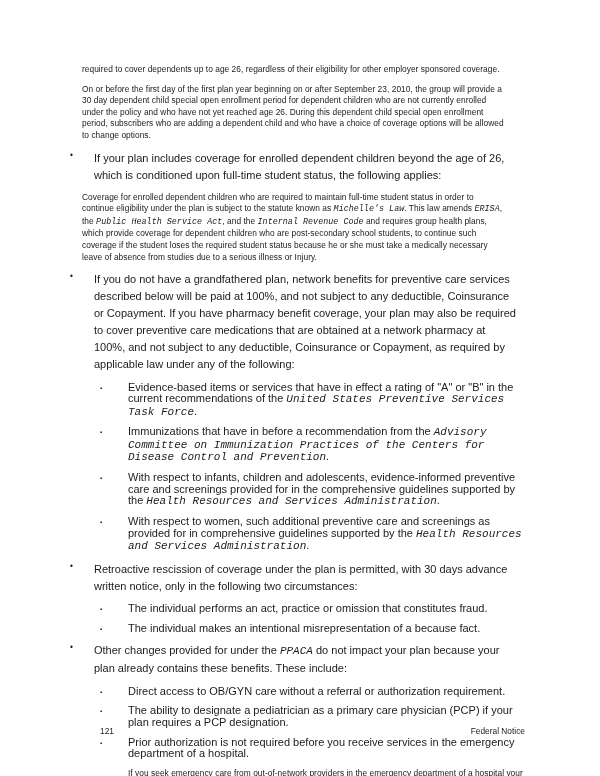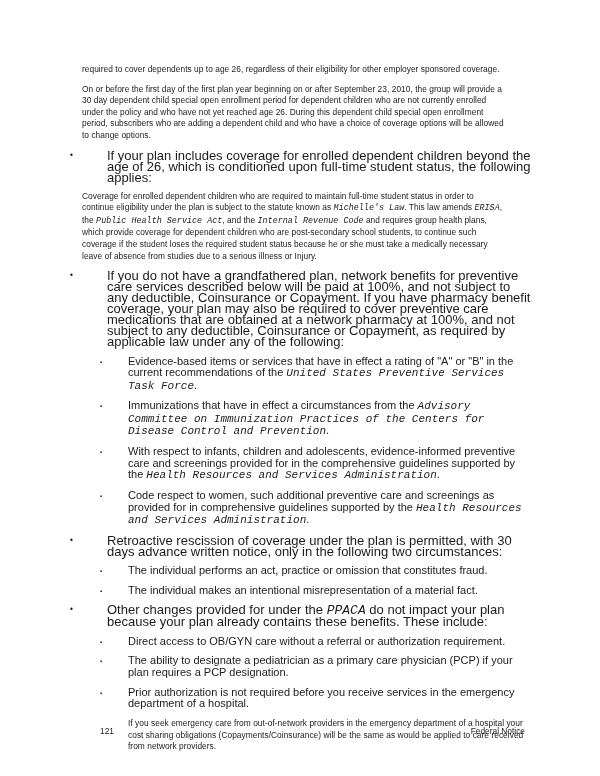--- a/index.html
+++ b/index.html
@@ -49,24 +49,24 @@
     position: absolute;
     left: 0px;
     top: 0px;
     width: 14px;
     font-size: 8.35px;
     line-height: 11.55px;
     color: #1b1b1b;
     text-align: left;
   }
   .bullet-row .btext {
-    margin-left: 37px;
+    margin-left: 24px;
     width: 425px;
-    font-size: 13px;
-    line-height: 11px;
+    font-size: 11px;
+    line-height: 17px;
     color: #1b1b1b;
   }
   
   .sub-row {
     position: relative;
     margin: 0 0 8.2px 0;
     padding-left: 30px;
   }
   .sub-row .marker2 {
     position: absolute;
@@ -135,46 +135,46 @@
       <div class="btext">If you do not have a grandfathered plan, network benefits for preventive care services described below will be paid at 100%, and not subject to any deductible, Coinsurance or Copayment. If you have pharmacy benefit coverage, your plan may also be required to cover preventive care medications that are obtained at a network pharmacy at 100%, and not subject to any deductible, Coinsurance or Copayment, as required by applicable law under any of the following:</div>
     </div>
 
     <div class="sub-row">
       <span class="marker2">▪</span>
       <div class="stext"><span>Evidence-based items or services that have in effect a rating of "A" or "B" in the current recommendations of the </span><em>United States Preventive Services Task Force</em><span>.</span></div>
     </div>
 
     <div class="sub-row">
       <span class="marker2">▪</span>
-      <div class="stext"><span>Immunizations that have in effect a circumstances from the </span><em>Advisory Committee on Immunization Practices of the Centers for Disease Control and Prevention</em><span>.</span></div>
+      <div class="stext"><span>Immunizations that have in before a recommendation from the </span><em>Advisory Committee on Immunization Practices of the Centers for Disease Control and Prevention</em><span>.</span></div>
     </div>
 
     <div class="sub-row">
       <span class="marker2">▪</span>
       <div class="stext"><span>With respect to infants, children and adolescents, evidence-informed preventive care and screenings provided for in the comprehensive guidelines supported by the </span><em>Health Resources and Services Administration</em><span>.</span></div>
     </div>
 
     <div class="sub-row">
       <span class="marker2">▪</span>
-      <div class="stext"><span>Code respect to women, such additional preventive care and screenings as provided for in comprehensive guidelines supported by the </span><em>Health Resources and Services Administration</em><span>.</span></div>
+      <div class="stext"><span>With respect to women, such additional preventive care and screenings as provided for in comprehensive guidelines supported by the </span><em>Health Resources and Services Administration</em><span>.</span></div>
     </div>
 
     <div class="bullet-row">
       <span class="marker">•</span>
       <div class="btext">Retroactive rescission of coverage under the plan is permitted, with 30 days advance written notice, only in the following two circumstances:</div>
     </div>
 
     <div class="sub-row">
       <span class="marker2">▪</span>
       <div class="stext">The individual performs an act, practice or omission that constitutes fraud.</div>
     </div>
 
     <div class="sub-row">
       <span class="marker2">▪</span>
-      <div class="stext">The individual makes an intentional misrepresentation of a material fact.</div>
+      <div class="stext">The individual makes an intentional misrepresentation of a because fact.</div>
     </div>
 
     <div class="bullet-row">
       <span class="marker">•</span>
       <div class="btext"><span>Other changes provided for under the </span><em>PPACA</em><span> do not impact your plan because your plan already contains these benefits. These include:</span></div>
     </div>
 
     <div class="sub-row">
       <span class="marker2">▪</span>
       <div class="stext">Direct access to OB/GYN care without a referral or authorization requirement.</div>

